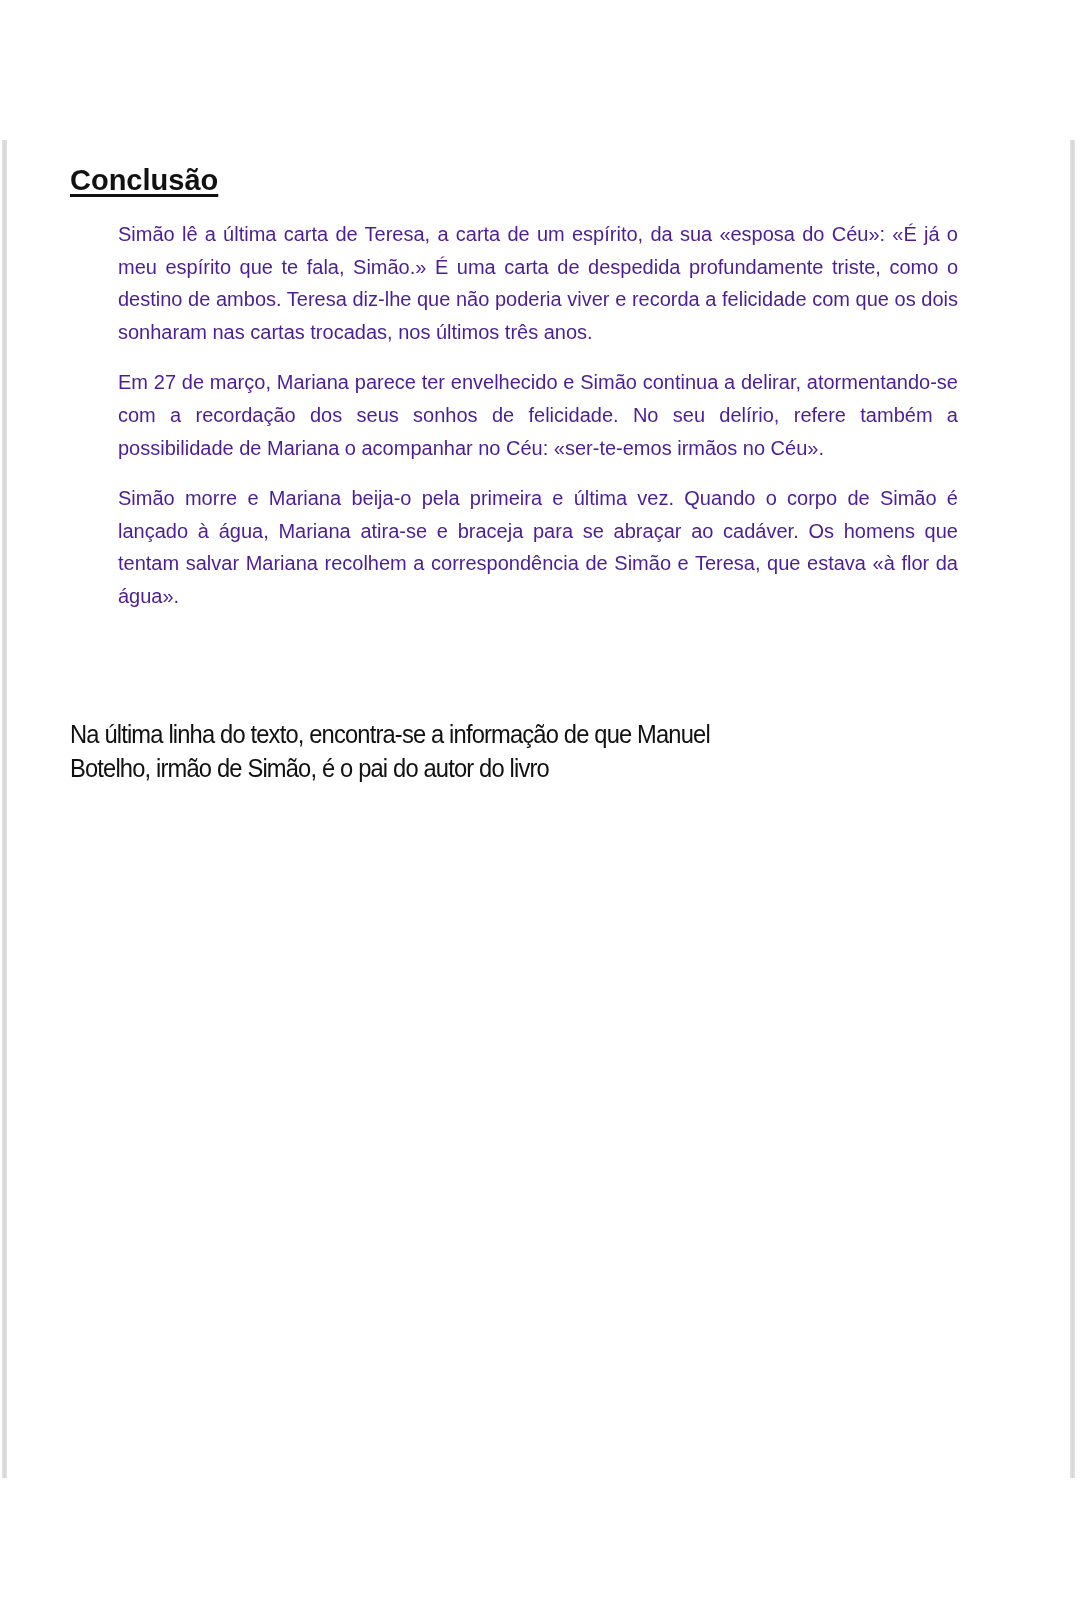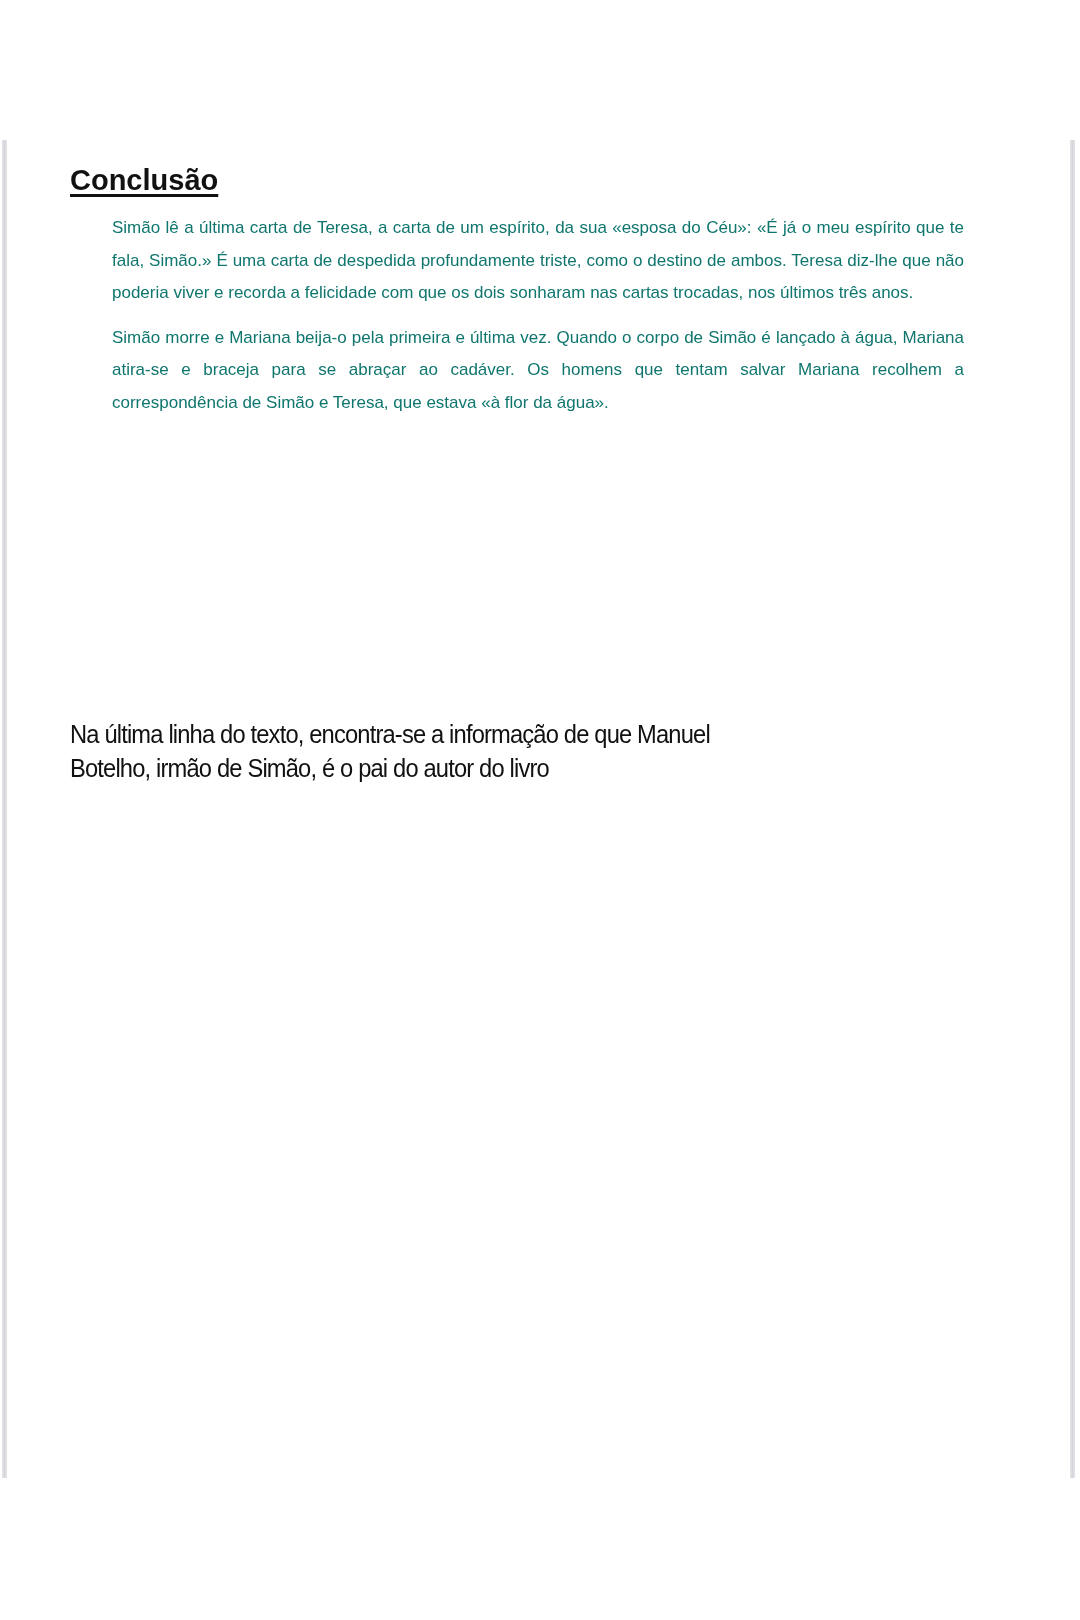--- a/index.html
+++ b/index.html
@@ -45,26 +45,26 @@
       text-underline-offset: 4px;
       color: #111111;
     }
     .body-block {
       position: absolute;
       left: 100px;
       top: 200px;
       width: 876px;
     }
     .para {
-      margin: 12px;
-      font-size: 17px;
+      margin: 18px;
+      font-size: 20px;
       line-height: 32.6px;
       text-align: justify;
       text-align-last: left;
-      color: #0f766e;
+      color: #4c1d95;
     }
     .closing {
       position: absolute;
       left: 70px;
       top: 717px;
       width: 820px;
       margin: 0;
       font-size: 25.5px;
       line-height: 34px;
       color: #111111;
@@ -77,20 +77,21 @@
 <body>
 
 <div class="page">
   <div class="edge-bar edge-left"></div>
   <div class="edge-bar edge-right"></div>
 
   <h1 class="heading">Conclusão</h1>
 
   <div class="body-block">
     <p class="para">Simão lê a última carta de Teresa, a carta de um espírito, da sua «esposa do Céu»: «É já o meu espírito que te fala, Simão.» É uma carta de despedida profundamente triste, como o destino de ambos. Teresa diz-lhe que não poderia viver e recorda a felicidade com que os dois sonharam nas cartas trocadas, nos últimos três anos.</p>
+    <p class="para">Em 27 de março, Mariana parece ter envelhecido e Simão continua a delirar, atormentando-se com a recordação dos seus sonhos de felicidade. No seu delírio, refere também a possibilidade de Mariana o acompanhar no Céu: «ser-te-emos irmãos no Céu».</p>
     <p class="para">Simão morre e Mariana beija-o pela primeira e última vez. Quando o corpo de Simão é lançado à água, Mariana atira-se e braceja para se abraçar ao cadáver. Os homens que tentam salvar Mariana recolhem a correspondência de Simão e Teresa, que estava «à flor da água».</p>
   </div>
 
   <div class="closing">
     <div>Na última linha do texto, encontra-se a informação de que Manuel</div>
     <div>Botelho, irmão de Simão, é o pai do autor do livro</div>
   </div>
 </div>
 
 </body></html>

